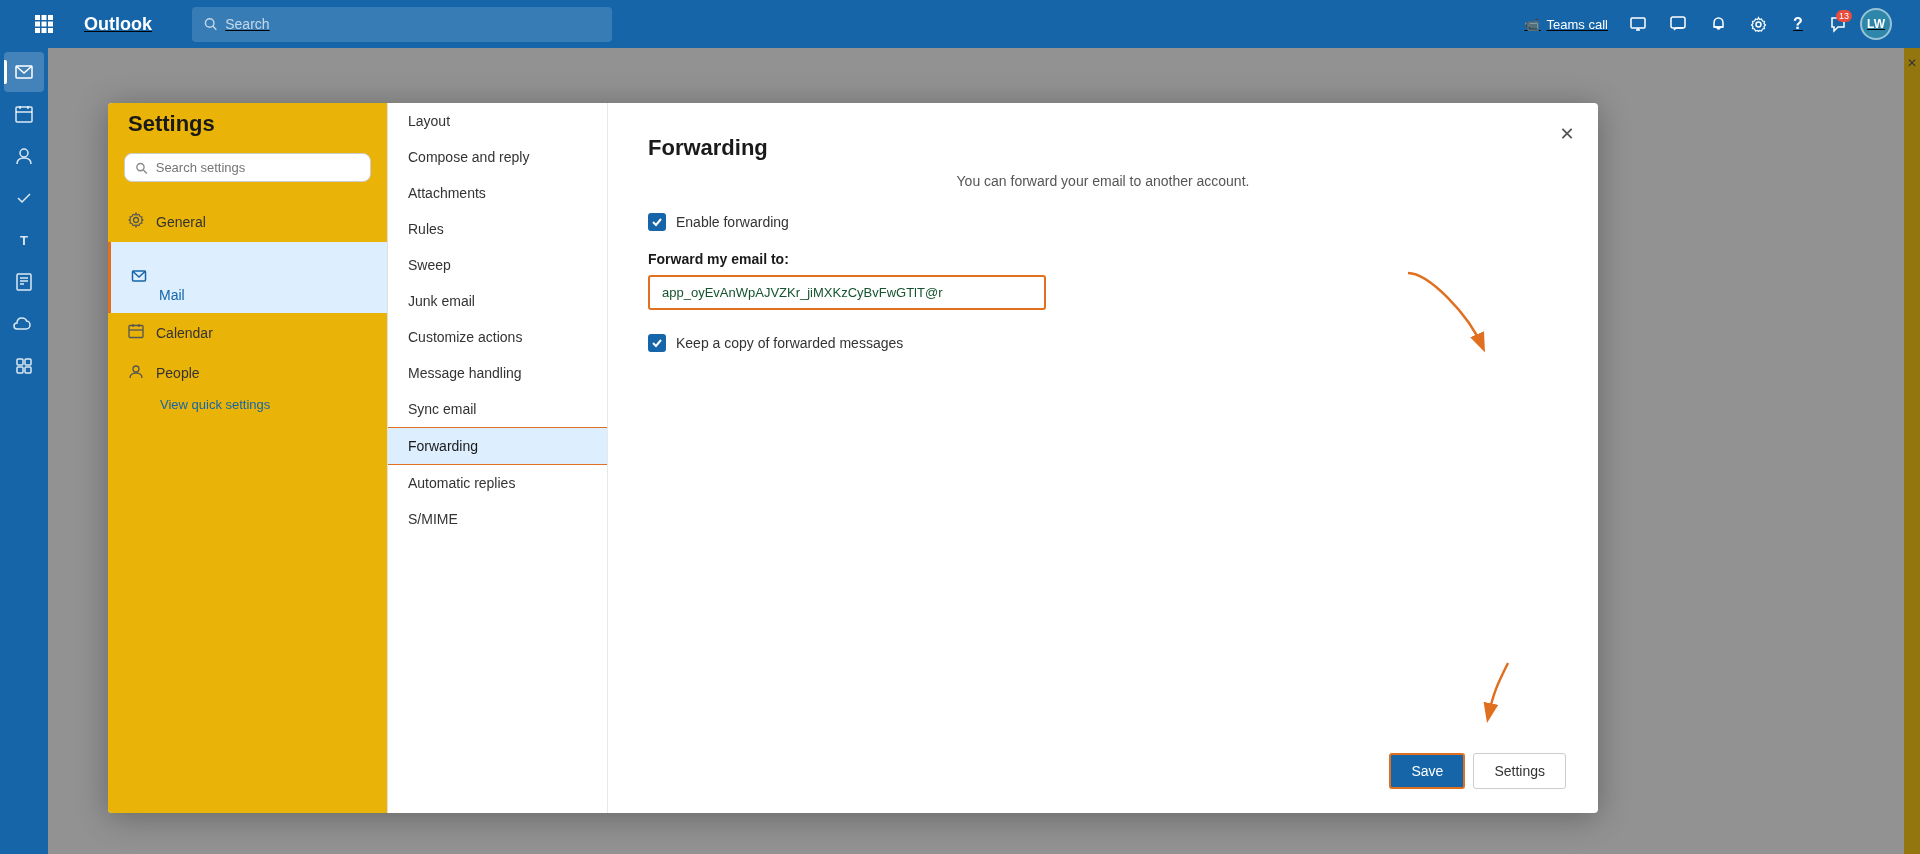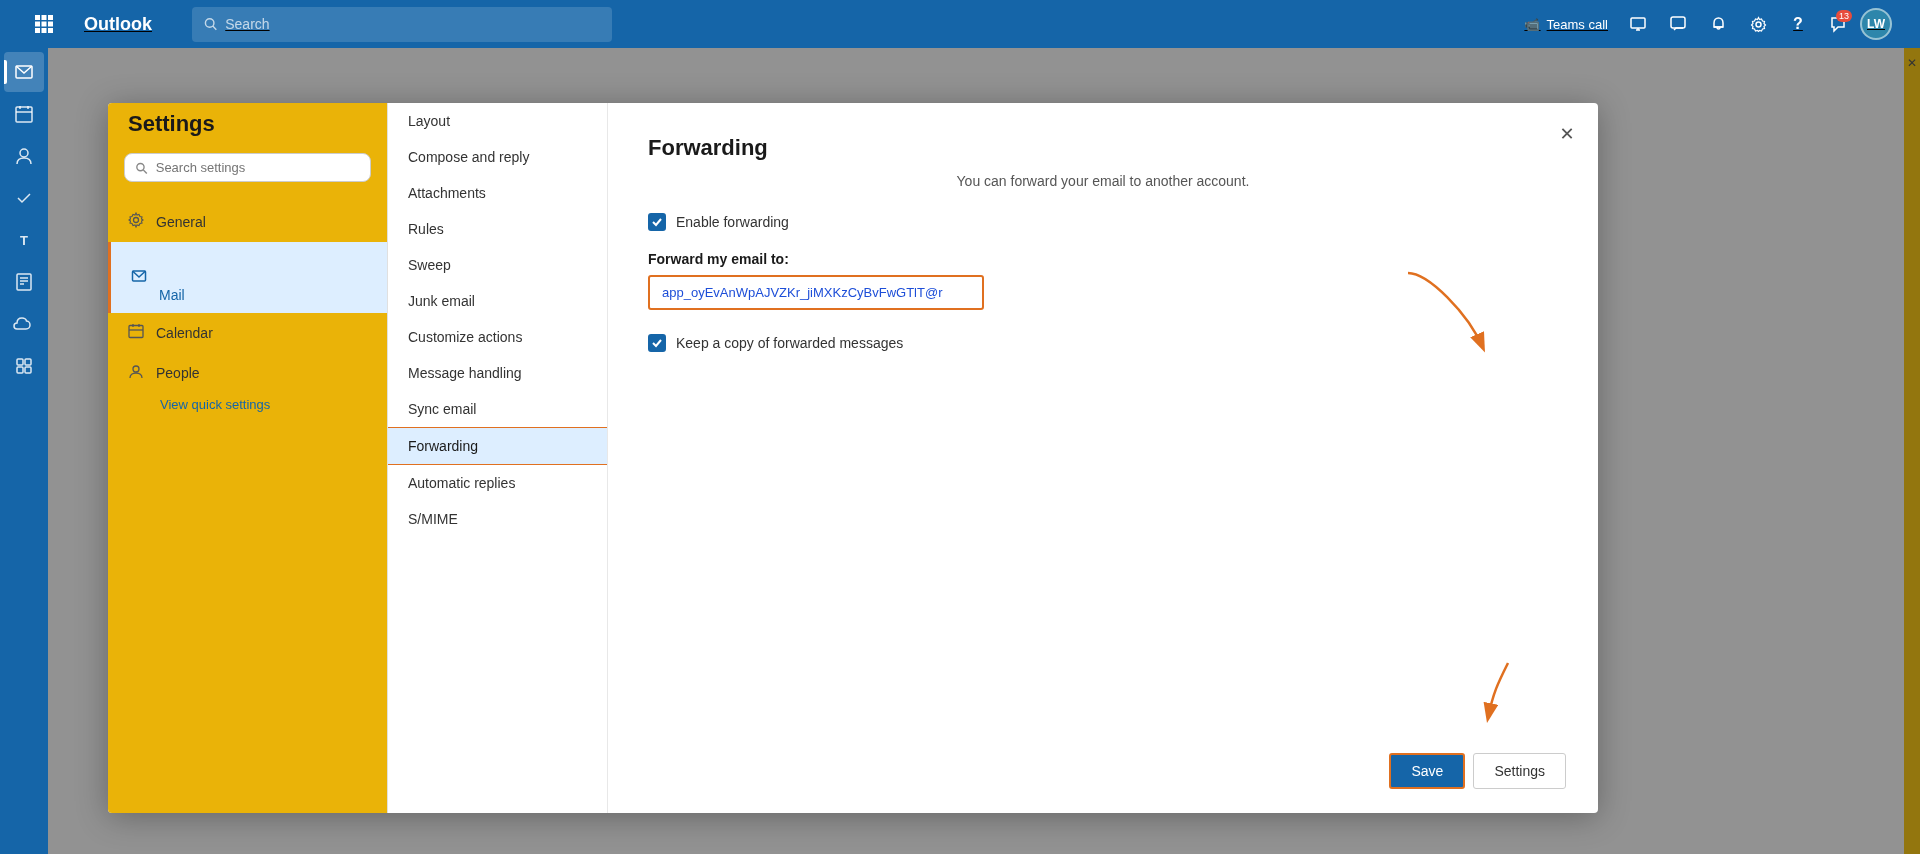--- a/index.html
+++ b/index.html
@@ -237,25 +237,25 @@
     .checkbox-label { font-size: 14px; color: #333; }
     .forward-section { margin-bottom: 24px; }
     .forward-label {
       font-size: 14px; font-weight: 600; color: #1a1a1a;
       margin-bottom: 8px;
     }
     .forward-input-wrap {
       position: relative;
     }
     .forward-input {
-      width: 336px;
+      width: 398px;
       border: 2px solid #e07020;
       border-radius: 3px;
       padding: 8px 12px;
-      font-size: 13px; color: #1d4ed8;
+      font-size: 13px; color: #14532d;
       outline: none;
     }
 
     
     .close-btn {
       position: absolute; top: 16px; right: 16px;
       width: 30px; height: 30px;
       display: flex; align-items: center; justify-content: center;
       cursor: pointer; color: #555; font-size: 18px; border-radius: 4px;
     }

